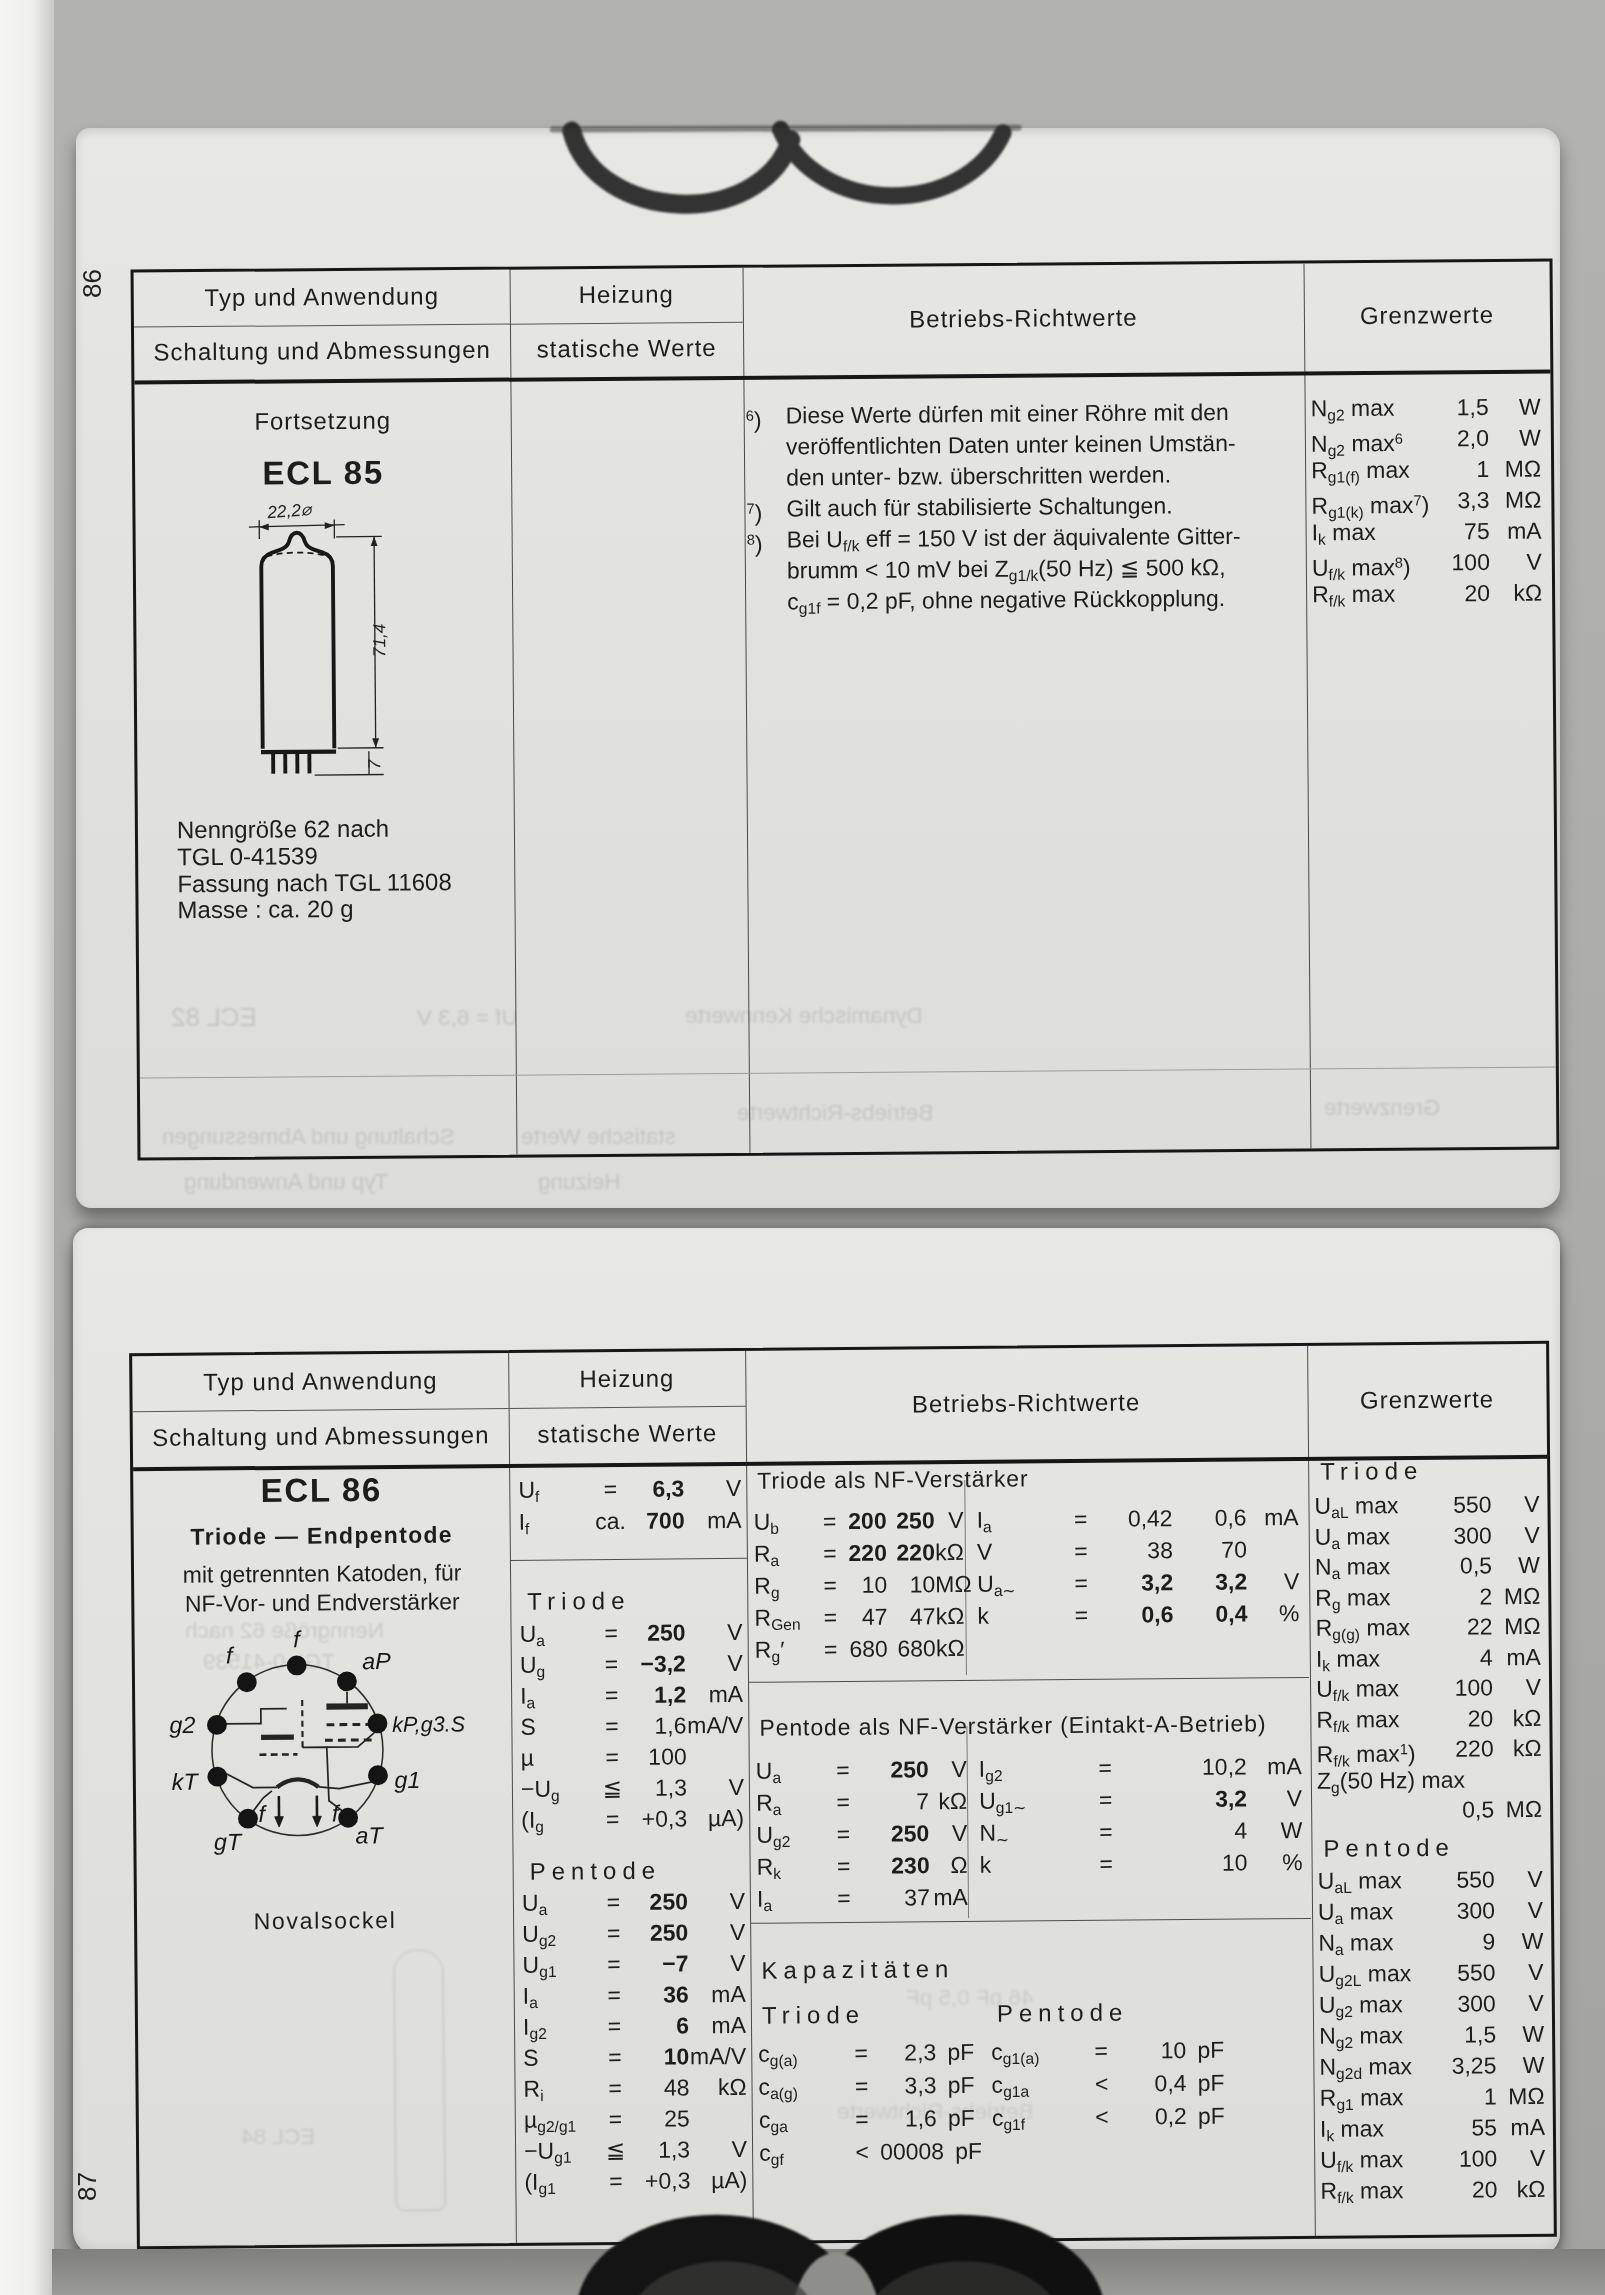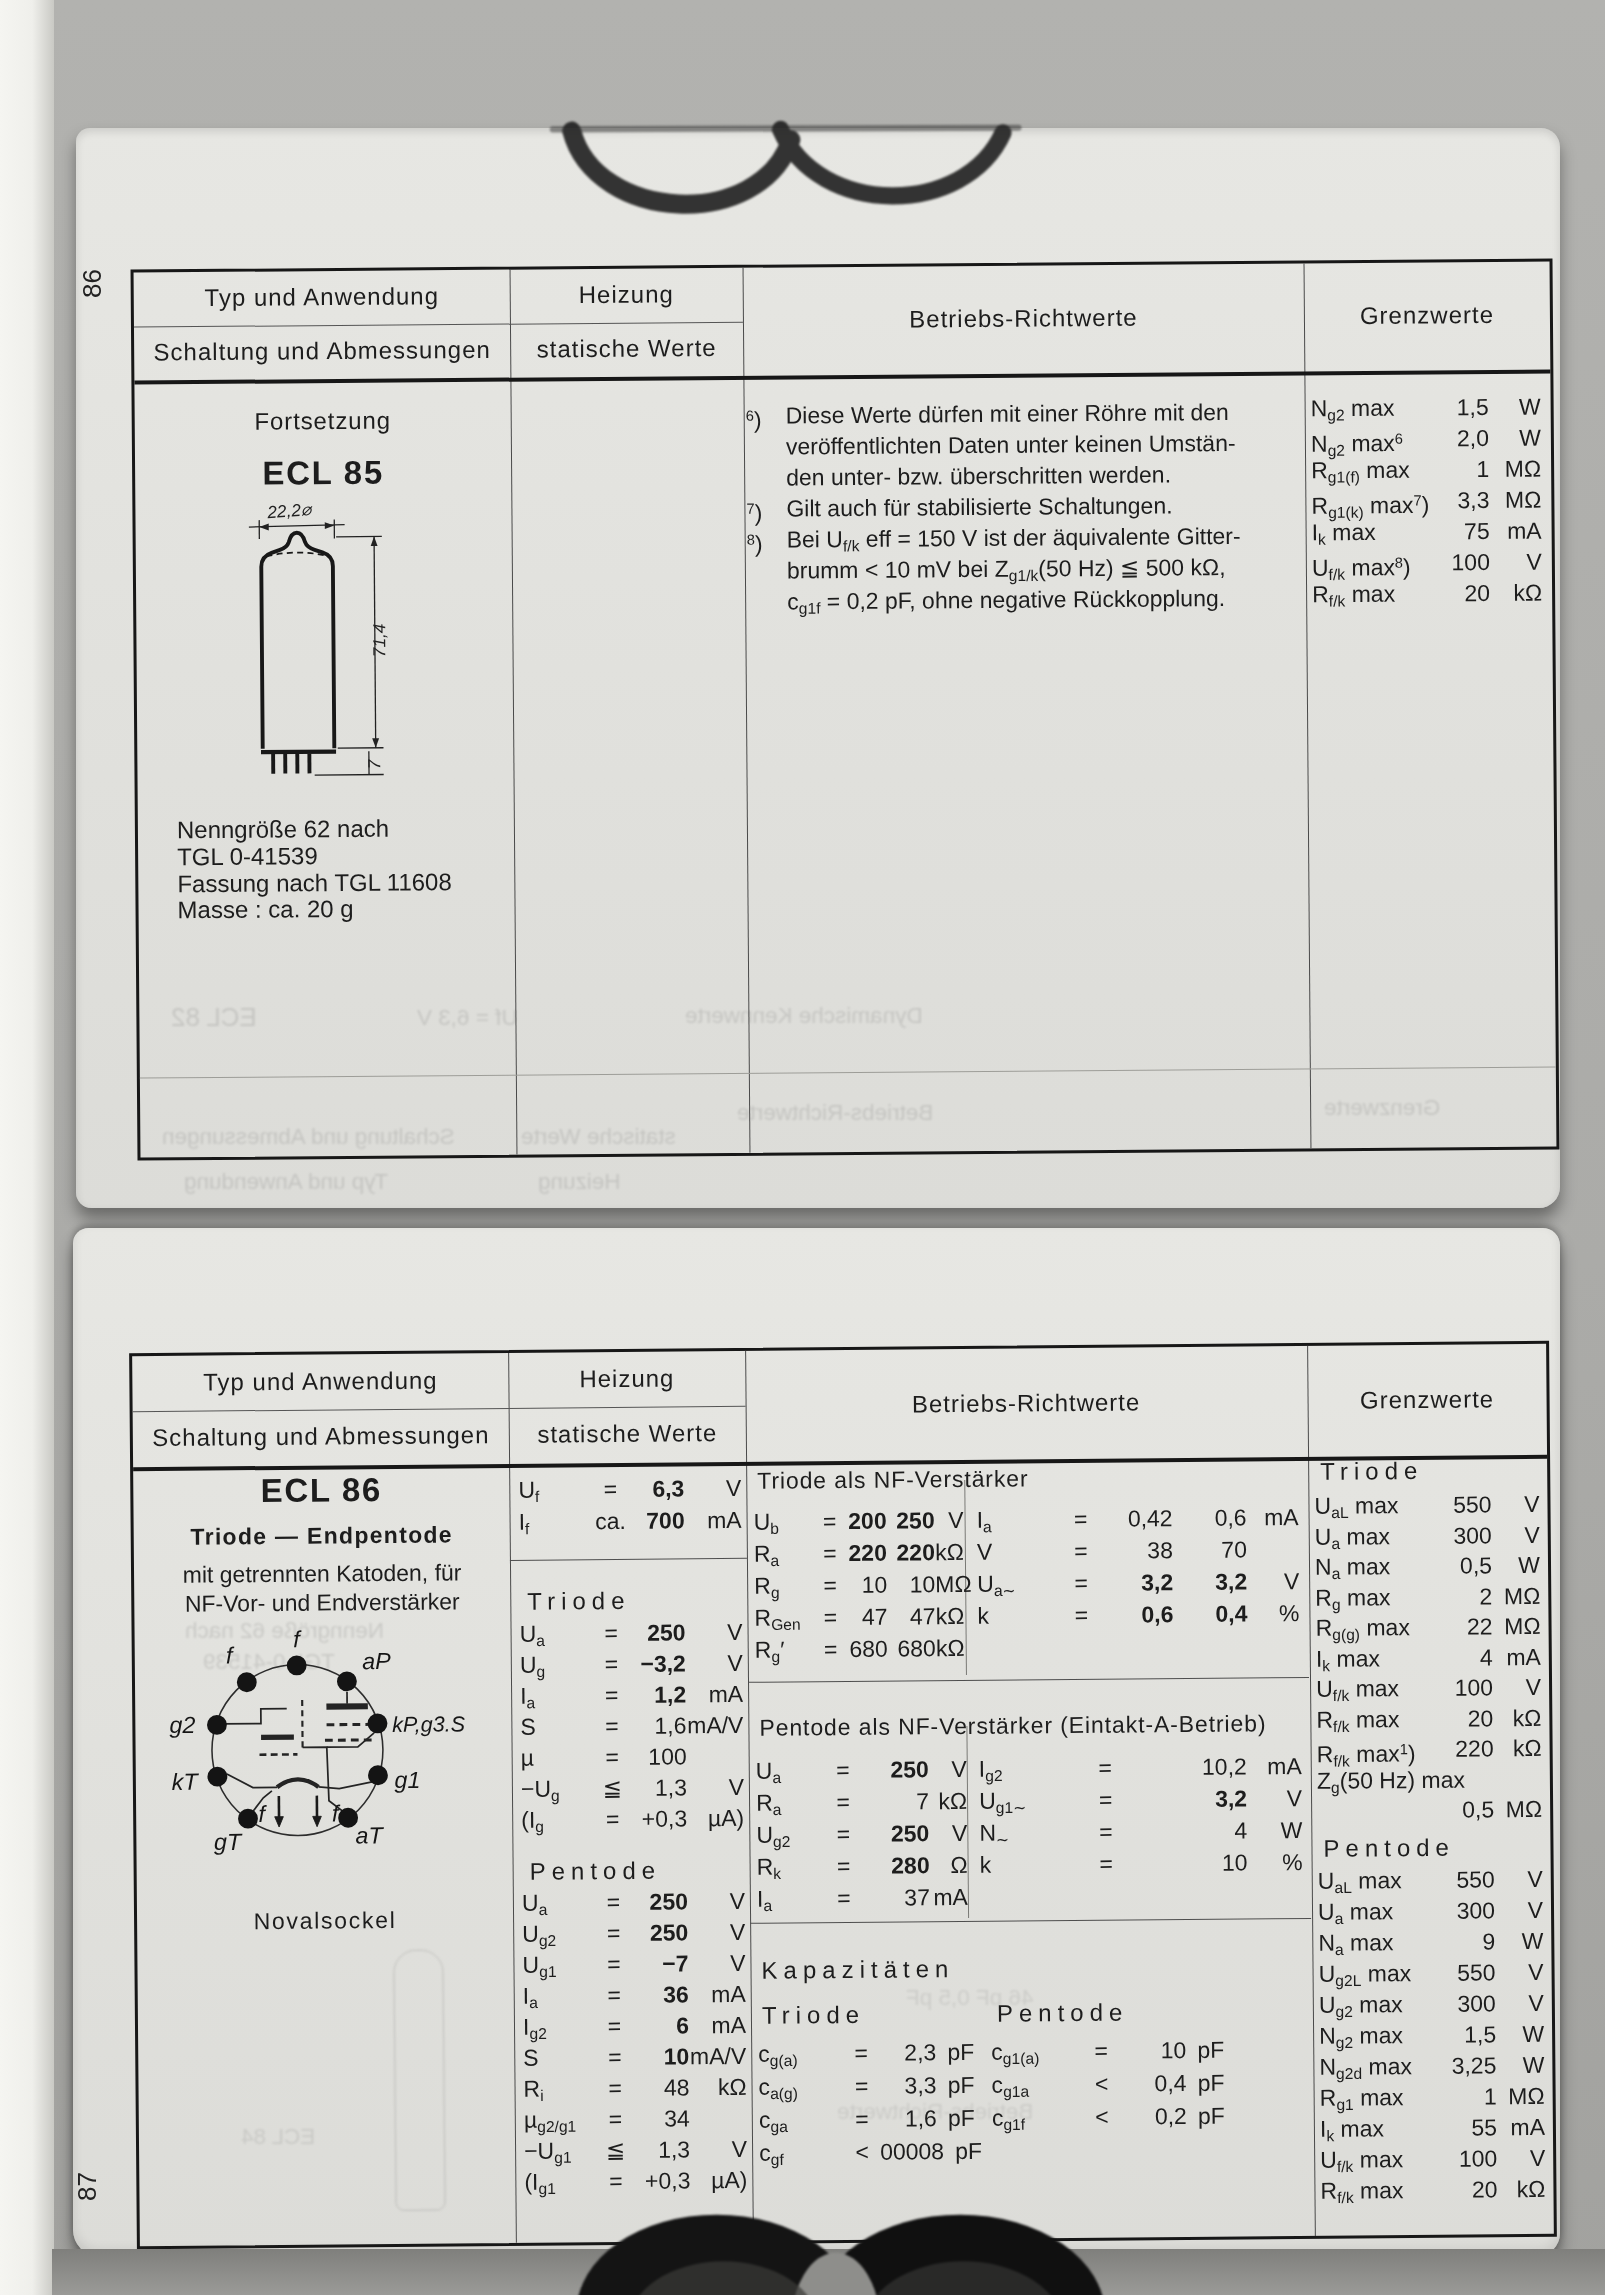--- a/index.html
+++ b/index.html
@@ -433,21 +433,21 @@
           <div class="prow">
             <span class="l">R<sub>i</sub></span>
             <span class="eq">=</span>
             <span class="v">48</span>
             <span class="u">kΩ</span>
           </div>
 
           <div class="prow">
             <span class="l">µ<sub>g2/g1</sub></span>
             <span class="eq">=</span>
-            <span class="v">34</span>
+            <span class="v">25</span>
             <span class="u"></span>
           </div>
 
           <div class="prow">
             <span class="l">−U<sub>g1</sub></span>
             <span class="eq">≦</span>
             <span class="v">1,3</span>
             <span class="u">V</span>
           </div>
 
@@ -559,21 +559,21 @@
           <div class="prow">
             <span class="l">U<sub>g2</sub></span>
             <span class="eq">=</span>
             <span class="v2 bv">250</span>
             <span class="u">V</span>
           </div>
 
           <div class="prow">
             <span class="l">R<sub>k</sub></span>
             <span class="eq">=</span>
-            <span class="v2 bv">280</span>
+            <span class="v2 bv">230</span>
             <span class="u">Ω</span>
           </div>
 
           <div class="prow">
             <span class="l">I<sub>a</sub></span>
             <span class="eq">=</span>
             <span class="v2">37</span>
             <span class="u">mA</span>
           </div>
         </div>

